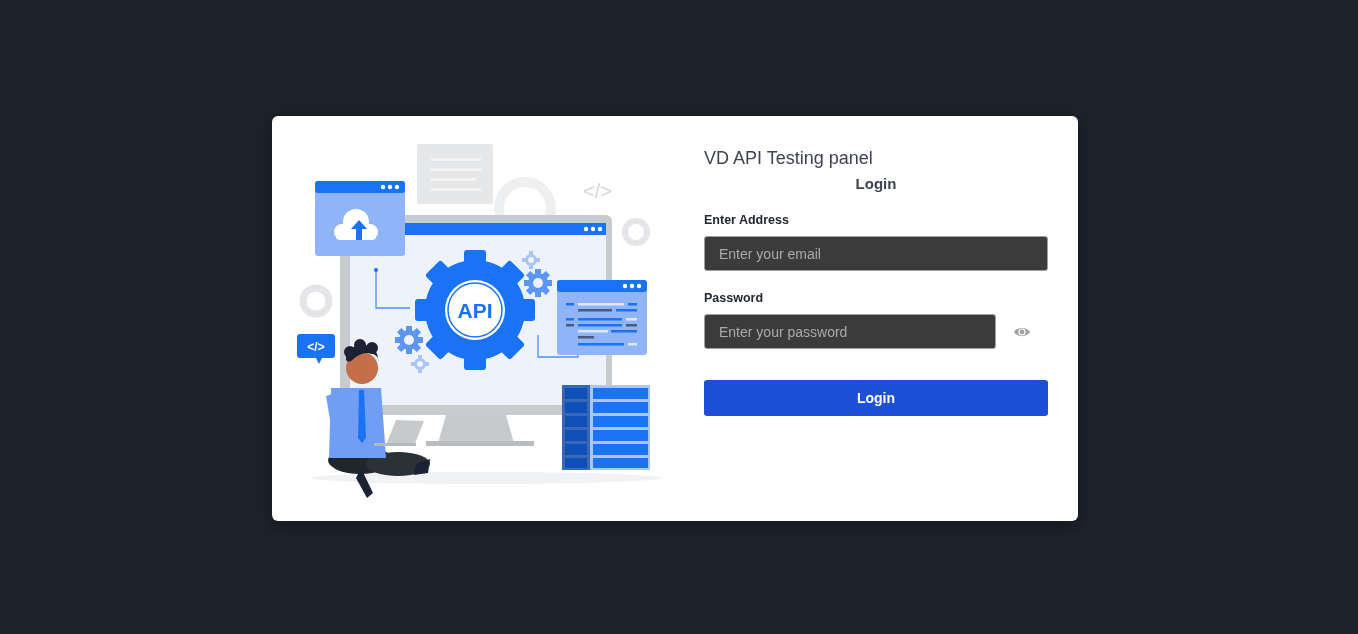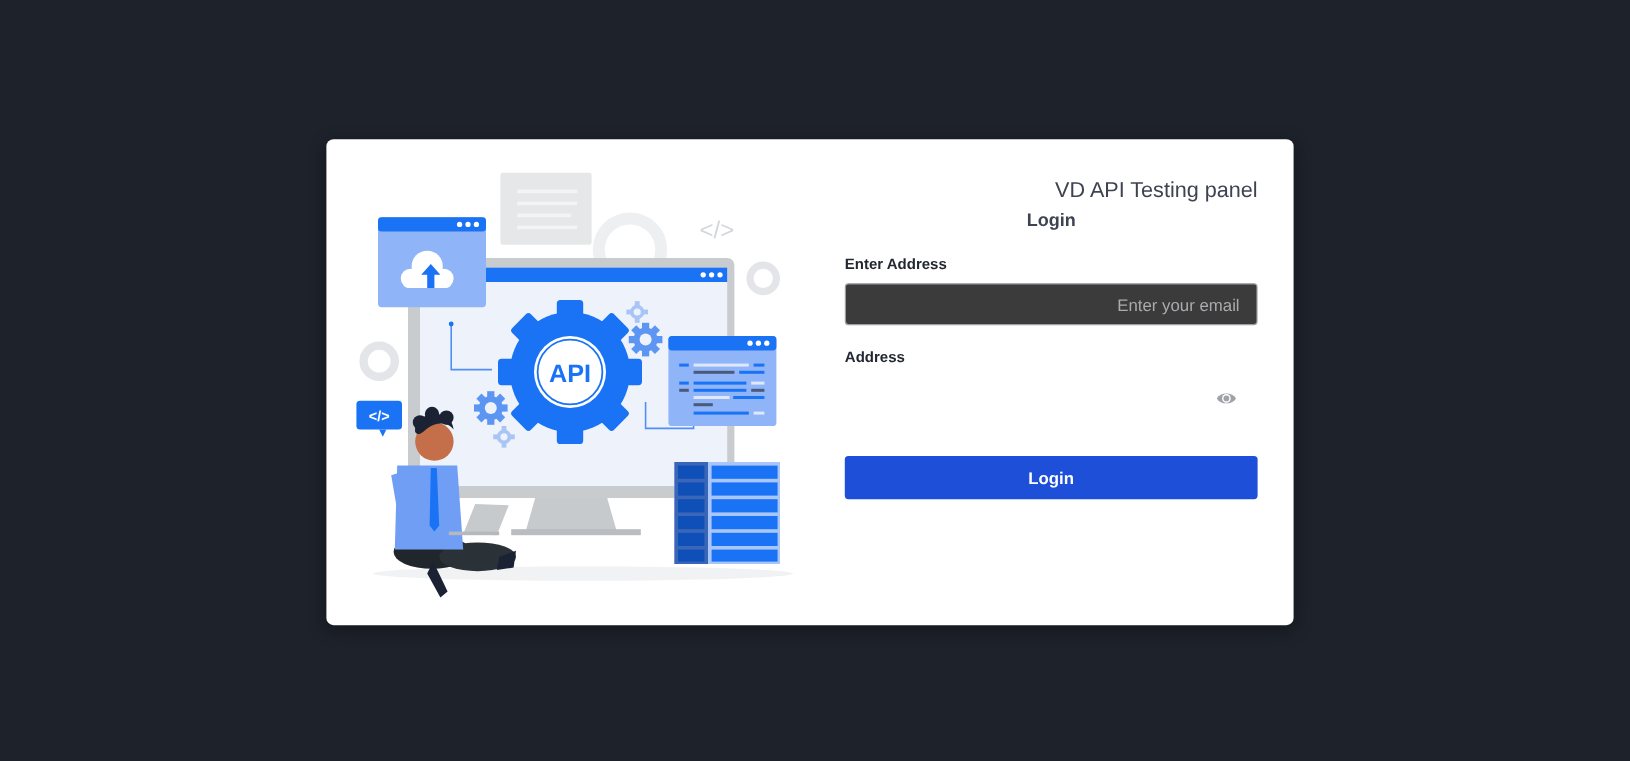--- a/index.html
+++ b/index.html
@@ -7,34 +7,34 @@
     width:1358px; height:634px; background:#1d222b; position:relative; overflow:hidden;
     font-family:"Liberation Sans", "DejaVu Sans", sans-serif;
   }
   .card {
     position:absolute; left:272px; top:116px; width:806px; height:405px;
     background:#ffffff; border-radius:6px; box-shadow:0 4px 14px rgba(0,0,0,0.35);
   }
   .illus { position:absolute; left:14px; top:22px; width:380px; height:370px; }
   .form-pane { position:absolute; left:432px; top:0; width:344px; height:405px; }
   .title {
-    position:absolute; left:0; top:32px; width:344px; text-align:right;
+    position:absolute; left:0; top:32px; width:344px; text-align:left;
     font-size:18px; color:#3d4350; font-weight:normal;
   }
   .subtitle {
     position:absolute; left:0; top:59px; width:344px; text-align:center;
     font-size:15px; font-weight:bold; color:#3d4350;
   }
   .label {
     position:absolute; left:0; font-size:12.5px; font-weight:bold; color:#222731;
   }
   .input {
     position:absolute; left:0; height:35px; background:#3b3b3b; border:1px solid #9aa0a6;
     border-radius:3px; box-sizing:border-box; color:#fdba74; padding:0 14px;
-    font-family:"Liberation Sans", "DejaVu Sans", sans-serif; font-size:14px; outline:none;text-align:right;
+    font-family:"Liberation Sans", "DejaVu Sans", sans-serif; font-size:14px; outline:none;
   }
   .input::placeholder { color:#a9abae; }
   .eye {
     position:absolute; left:309px; top:207px; width:18px; height:18px; cursor:pointer;
     display:flex; align-items:center; justify-content:center;
   }
   .btn {
     position:absolute; left:0; top:264px; width:344px; height:36px; background:#1e4fd8;
     color:#fff; border:none; border-radius:3px; font-size:14px; font-weight:bold;
     font-family:"Liberation Sans", "DejaVu Sans", sans-serif; cursor:pointer;
@@ -194,21 +194,22 @@
     </svg>
   </div>
 
   <div class="form-pane">
     <div class="title">VD API Testing panel</div>
     <div class="subtitle">Login</div>
 
     <label class="label" style="top:97px;">Enter Address</label>
     <input class="input" type="email" style="top: 120px; width: 344px;" placeholder="Enter your email">
 
-    <label class="label" style="top:175px;">Address</label>
+    <label class="label" style="top:175px;">Password</label>
+    <input class="input" type="password" style="top: 198px; width: 292px;" placeholder="Enter your password">
 
     <div class="eye">
       <svg width="18" height="14" viewBox="0 0 18 14">
         <path d="M1,7 C4,1.5 14,1.5 17,7 C14,12.5 4,12.5 1,7 Z" fill="#9fa3a8"></path>
         <circle cx="9" cy="7" r="3.6" fill="#ffffff"></circle>
         <circle cx="9" cy="7" r="2.4" fill="#9fa3a8"></circle>
       </svg>
     </div>
 
     <button class="btn">Login</button>

